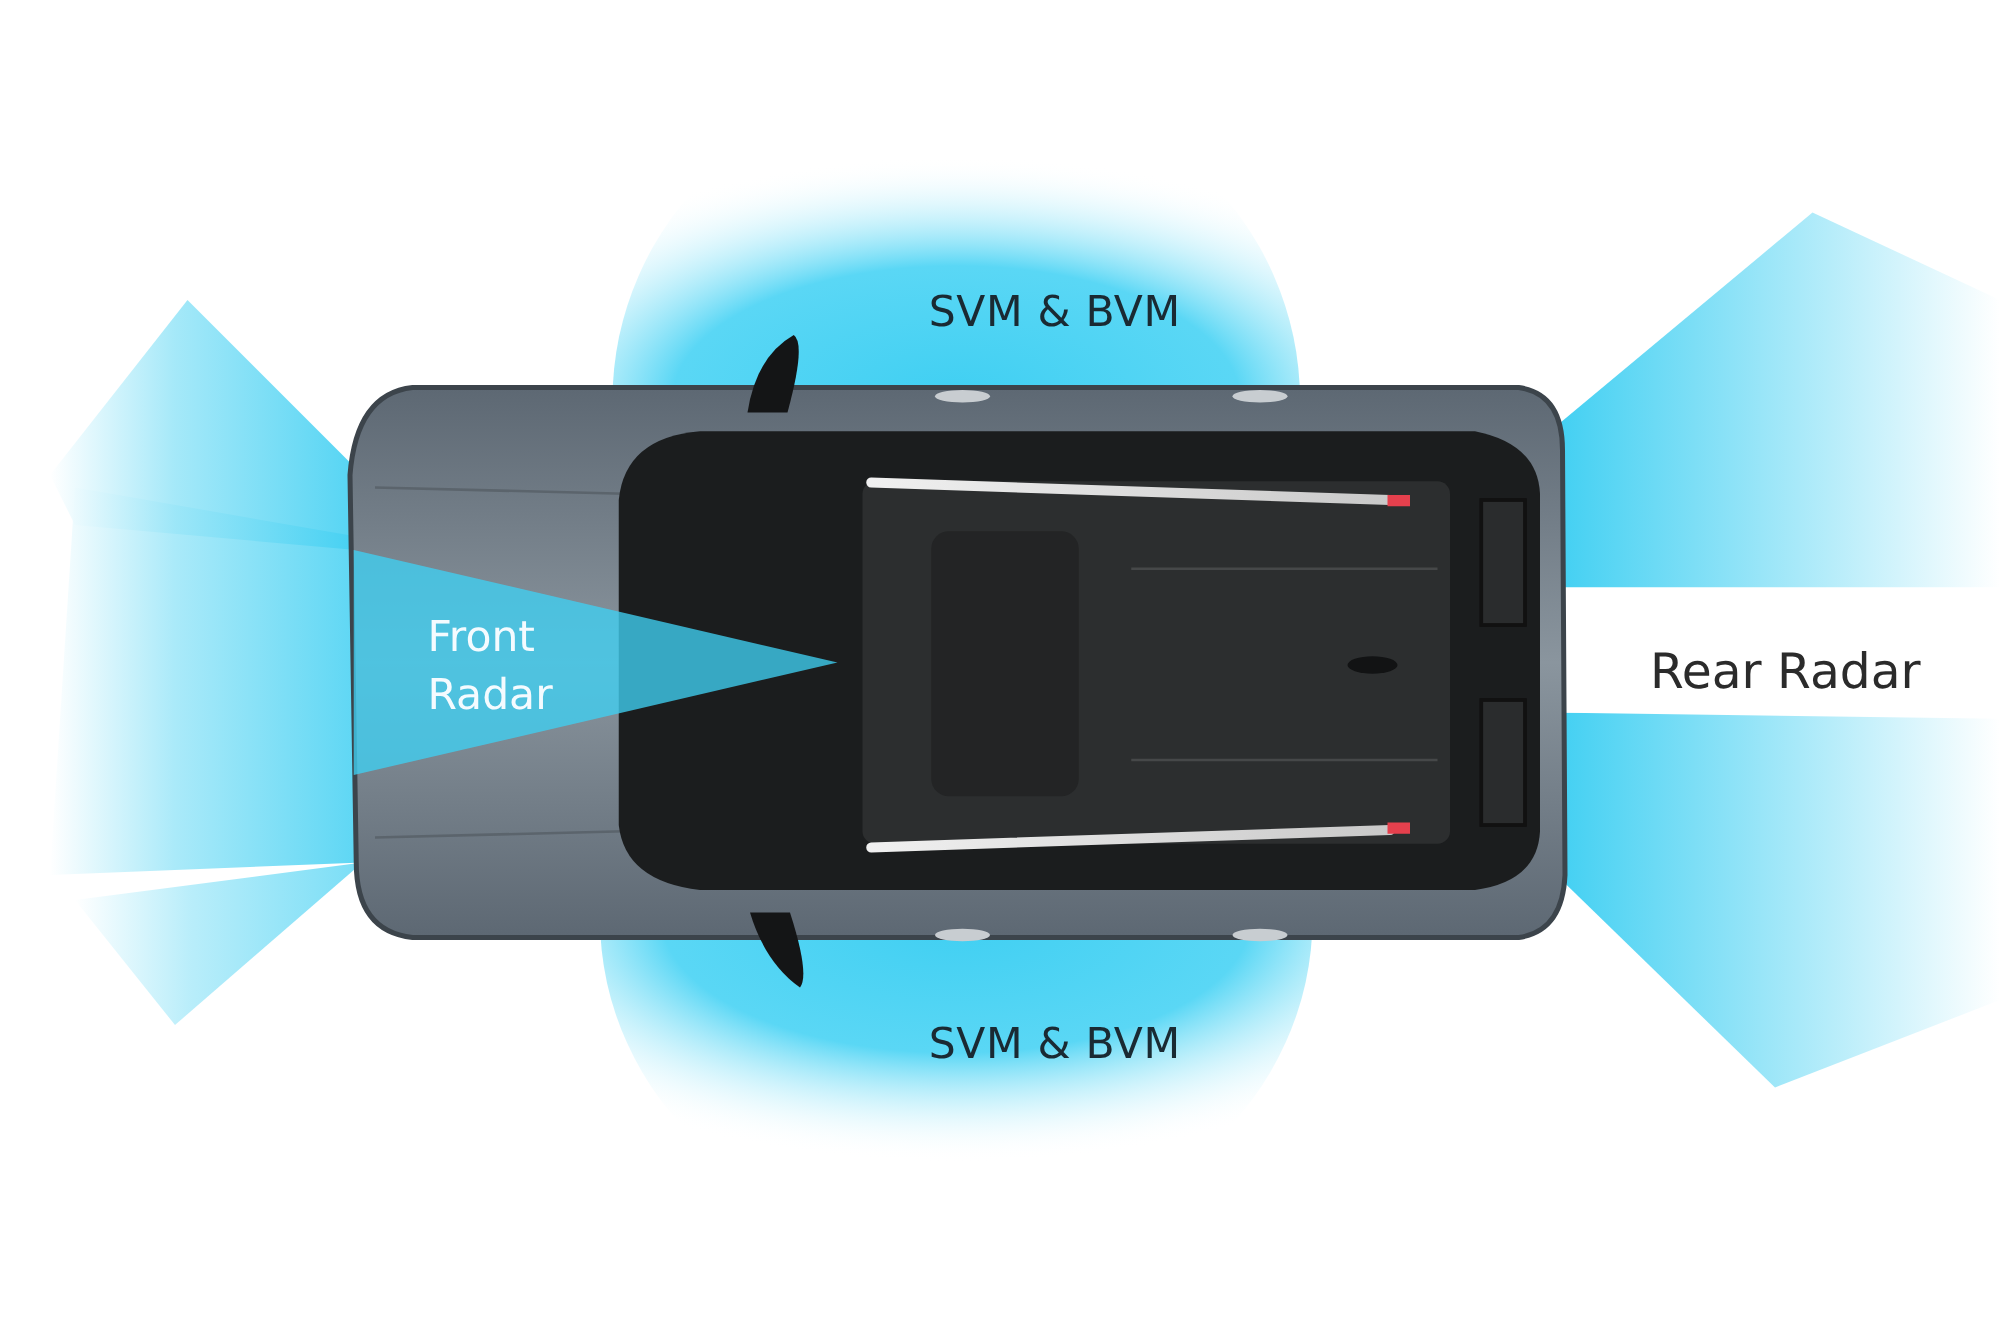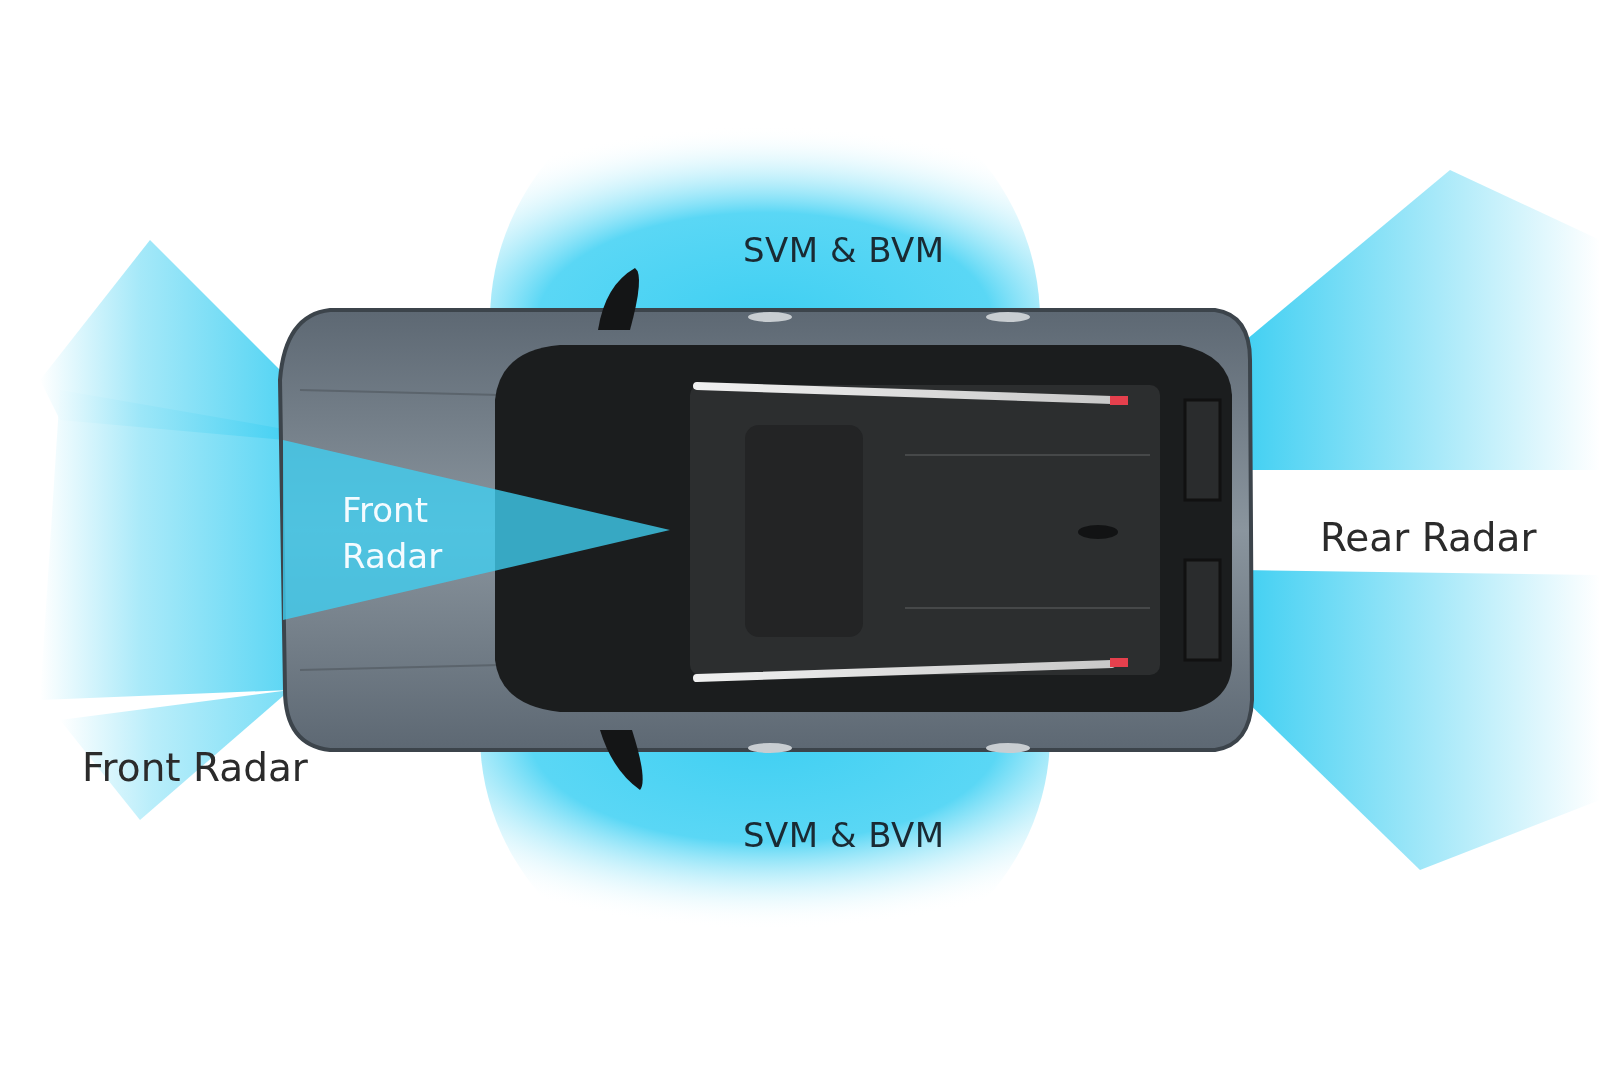--- a/index.html
+++ b/index.html
@@ -94,15 +94,14 @@
 
     <polygon points="283,440 670,530 283,620" fill="#3fcff2" opacity="0.78"></polygon>
   </svg>
 
   <div class="label svm" style="left:743px;top:230px;">SVM &amp; BVM</div>
   <div class="label svm" style="left:743px;top:815px;">SVM &amp; BVM</div>
   <div class="label camera" style="left:342px;top:487px;">
     <div>Front</div>
     <div>Radar</div>
   </div>
-  <div class="label radar" style="left:82px;top:745px;">Front Radar</div>
   <div class="label radar" style="left:1320px;top:515px;">Rear Radar</div>
 </div>
 
 </body></html>

